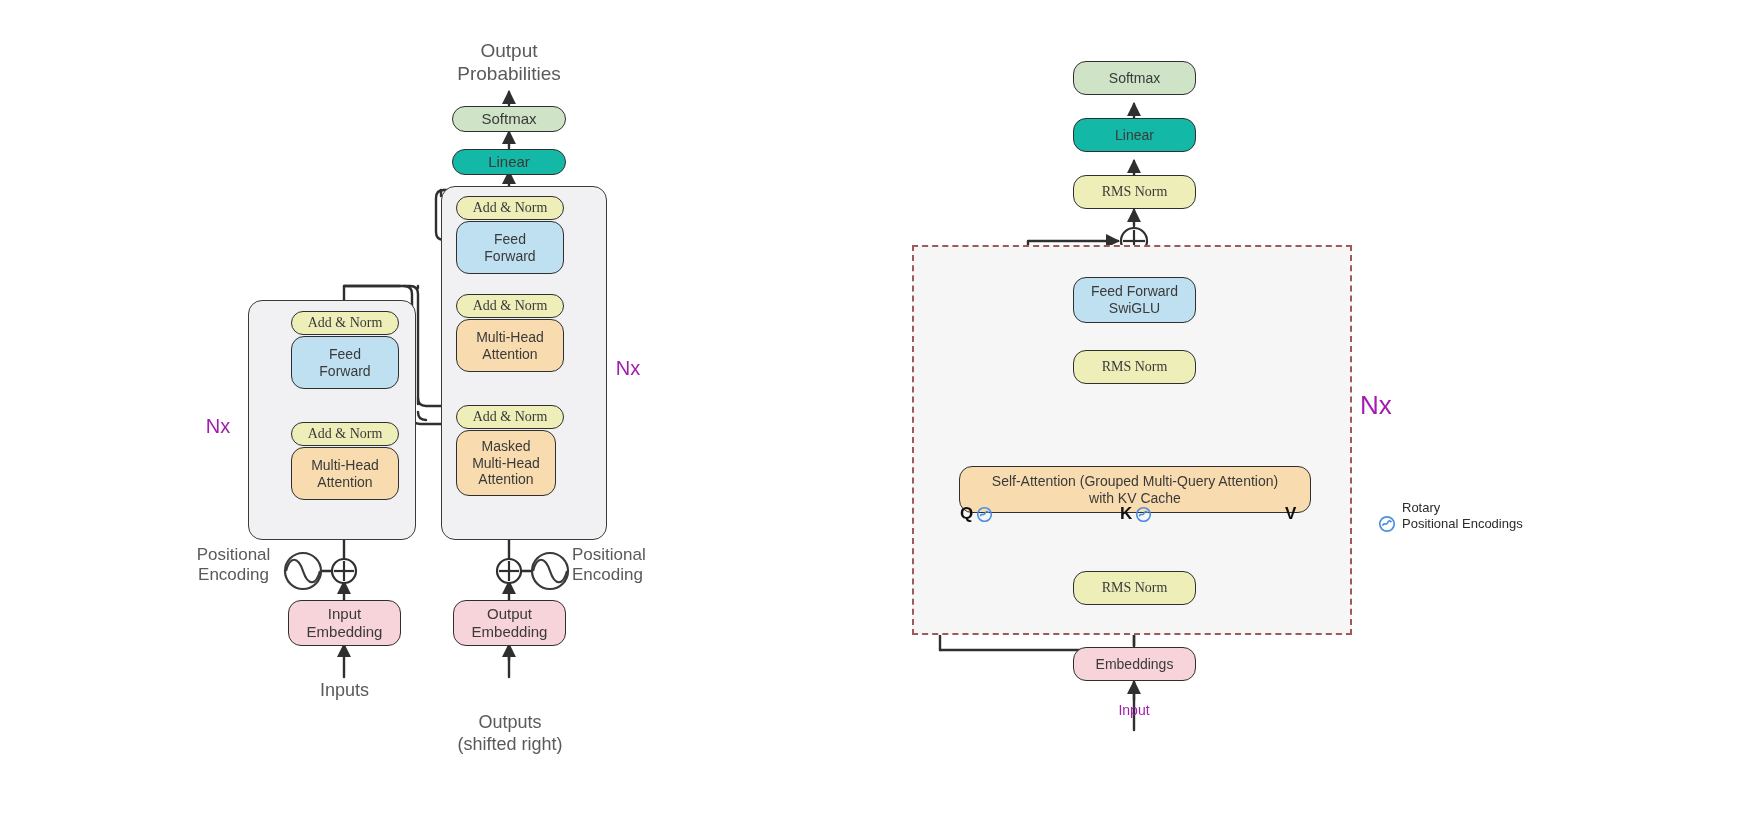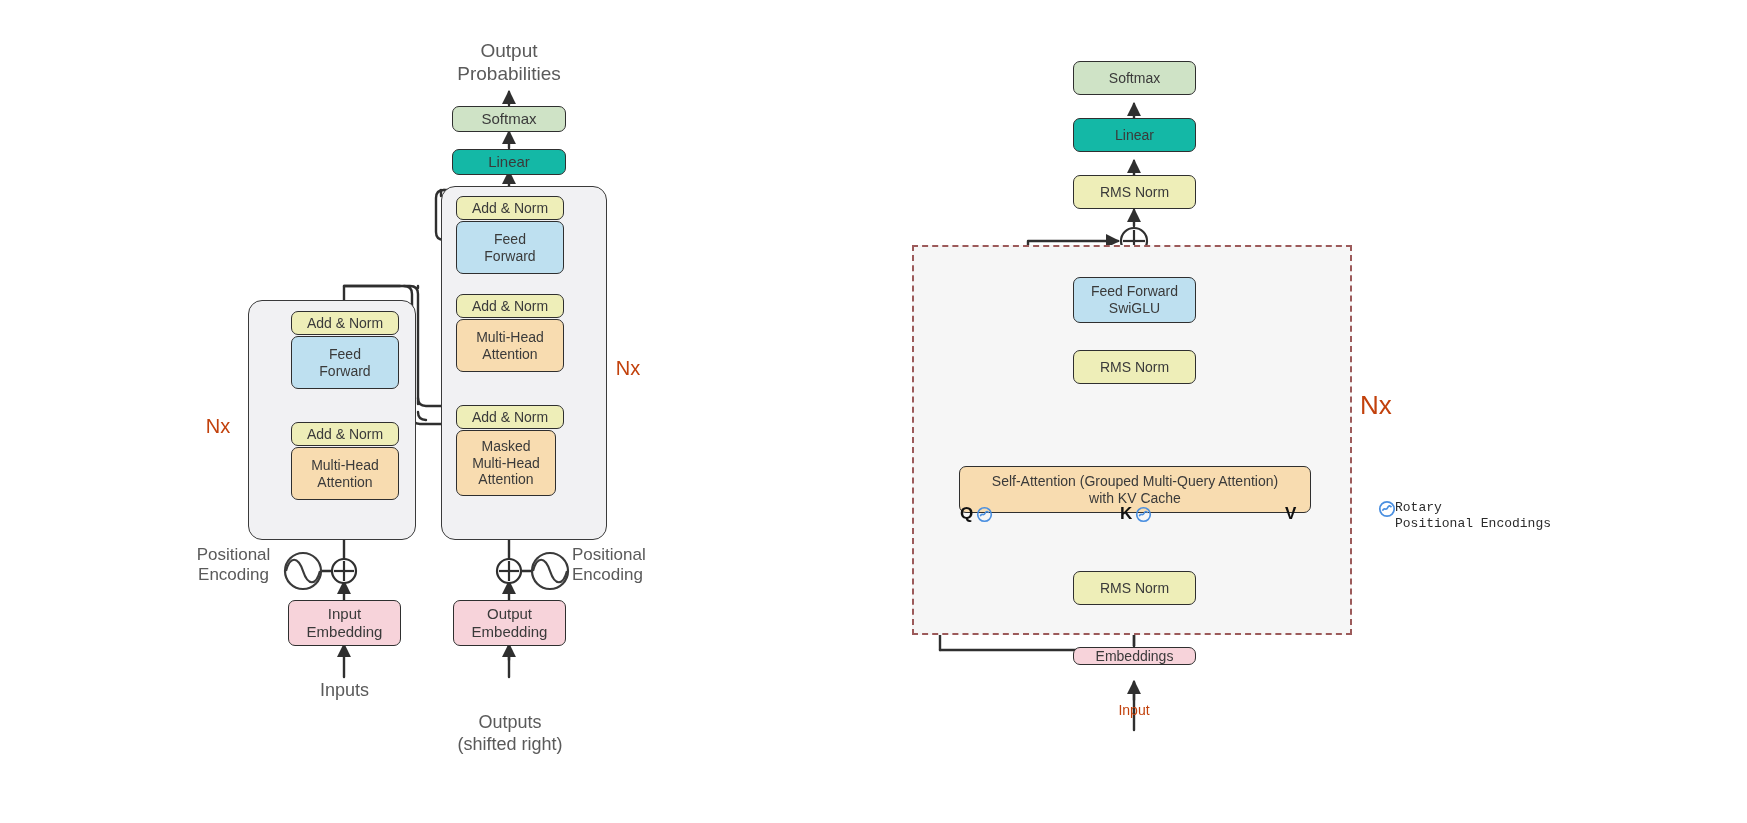--- a/index.html
+++ b/index.html
@@ -12,45 +12,45 @@
     position:relative;
   }
   #stage{position:absolute;left:0;top:0;width:1747px;height:823px;}
   .svg-layer{position:absolute;left:0;top:0;width:1747px;height:823px;}
 
   
   .box{
     position:absolute;
     box-sizing:border-box;
     border:1.6px solid #2f2f2f;
-    border-radius:7px;
+    border-radius:13px;
     display:flex;
     align-items:center;
     justify-content:center;
     text-align:center;
     color:#3a3a3a;
     line-height:1.18;
     white-space:pre-line;
   }
   .c-green  {background:#cfe3c6;}
   .c-purple {background:#14b8a6;}
-  .c-yellow {background:#eeeeb8;}
+  .c-yellow {background:#eeeeb8;font-family:Liberation Serif, serif;}
   .c-blue   {background:#bee0f0;}
   .c-orange {background:#f8dcb0;}
   .c-pink   {background:#f7d3da;}
 
   
   .lbl{
     position:absolute;
     color:#5a5a5a;
     text-align:center;
     line-height:1.2;
     white-space:pre-line;
   }
-  .lbl.dark{color:#c2410c;}
+  .lbl.dark{color:#a21caf;}
 
   
   .panel{
     position:absolute;
     box-sizing:border-box;
     background:#f1f1f3;
     border:1.8px solid #3a3a3a;
     border-radius:14px;
   }
   
@@ -65,23 +65,22 @@
     font-weight:bold;
     color:#111;
     display:flex;
     align-items:center;
     gap:3px;
   }
   .rot-ico{display:inline-block;width:17px;height:17px;}
   .legend{
     position:absolute;
     display:flex;
-    align-items:flex-start;
-    gap:0;
-    font-family:Liberation Mono, monospace;
+    align-items:flex-end;
+    gap:7px;
   }
   .legend-text{color:#2b2b2b;line-height:1.22;white-space:pre-line;}
 </style>
 </head>
 <body>
 
 <div id="stage">
 
   <svg class="svg-layer" viewBox="0 0 1747 823">
     <defs>
@@ -293,21 +292,21 @@
         </svg>
     </span>
   </div>
 
   <div class="qkv" style="left:1285px;top:504px;font-size:17px;">
     <span>V</span>
   </div>
 
   <div class="box c-yellow" style="left:1073px;top:571px;width:123px;height:34px;font-size:14px;">RMS Norm</div>
 
-  <div class="box c-pink" style="left:1073px;top:647px;width:123px;height:18px;font-size:14px;">Embeddings</div>
+  <div class="box c-pink" style="left:1073px;top:647px;width:123px;height:34px;font-size:14px;">Embeddings</div>
 
   <div class="lbl dark" style="left:1094px;top:702px;width:80px;font-size:14px;">Input</div>
 
   <div class="lbl dark" style="left:1360px;top:390px;width:60px;font-size:26px;text-align:left;">Nx</div>
 
   <div class="legend" style="left:1378px;top:500px;">
     <span class="rot-ico">
       <svg viewBox="0 0 20 20" width="18" height="18">
           <g fill="none" stroke="#4a8fe0" stroke-width="1.9">
         <circle cx="10" cy="10" r="8"></circle>

